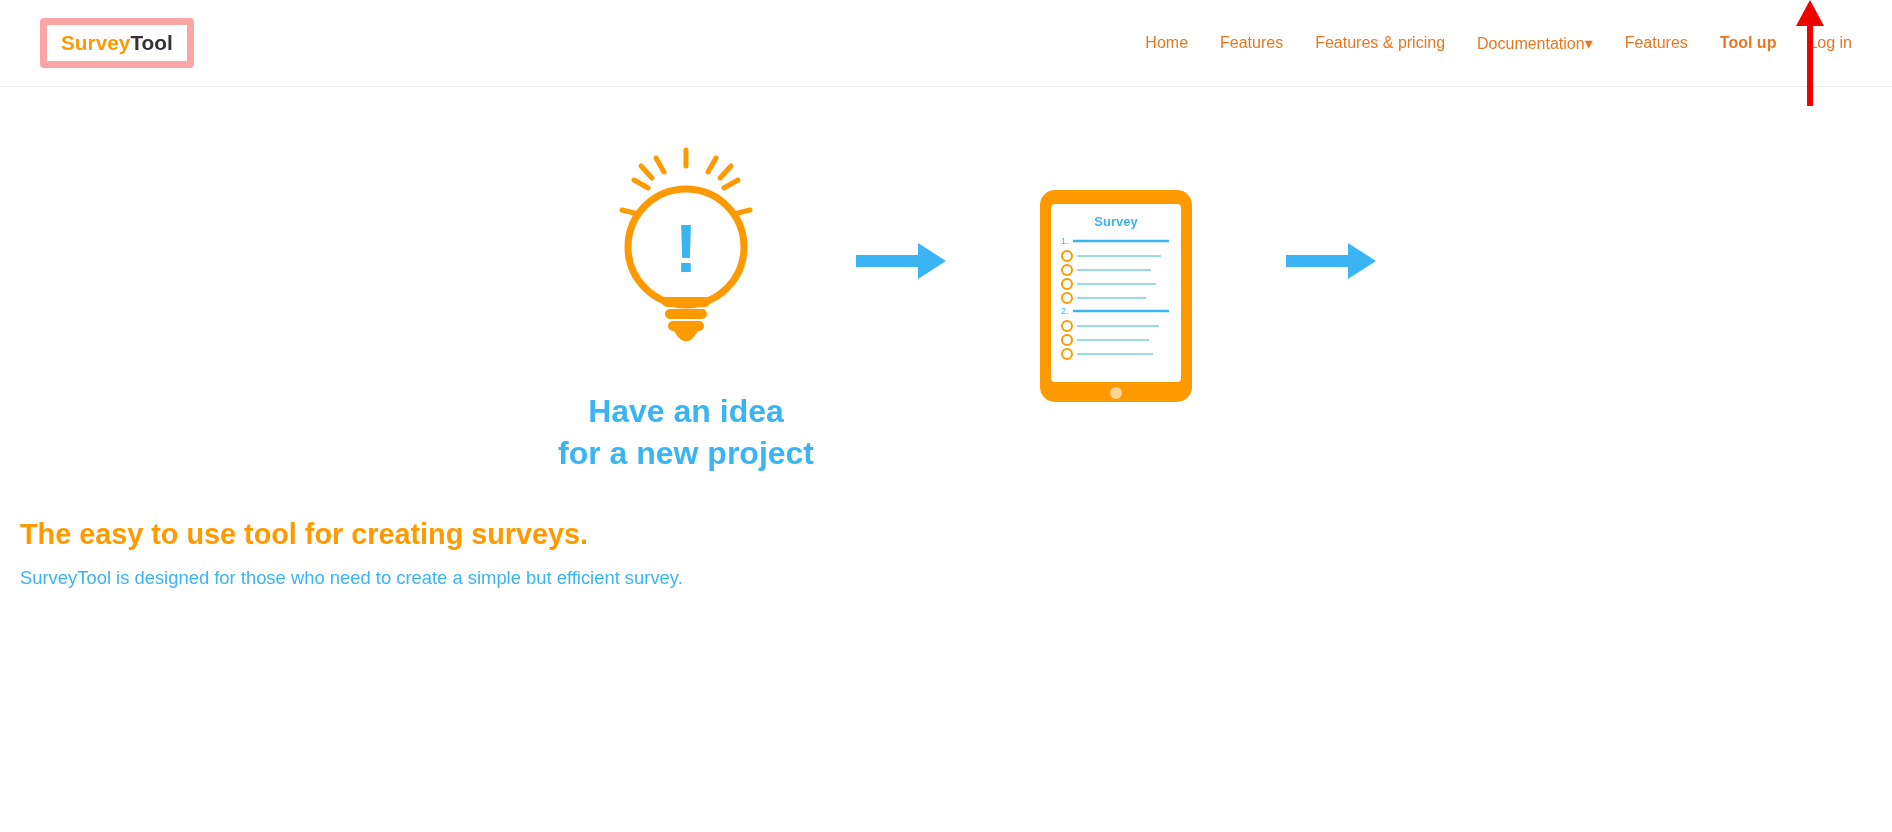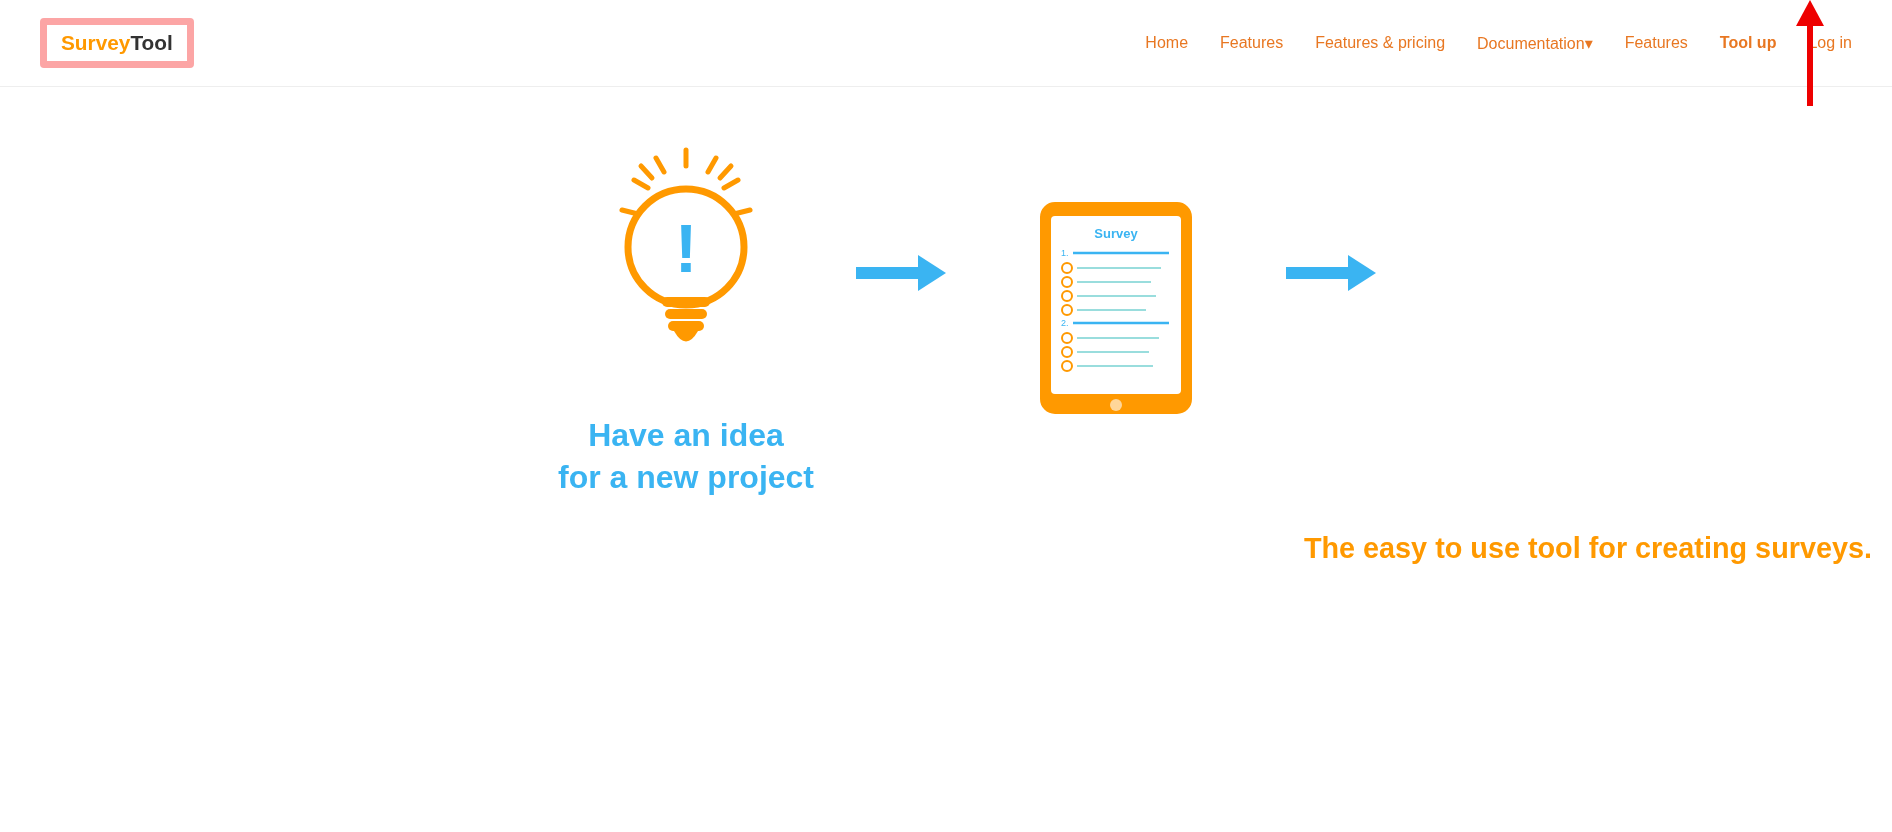--- a/index.html
+++ b/index.html
@@ -77,21 +77,21 @@
       flex-direction: column;
       align-items: center;
       width: 340px;
     }
     .step-icon { height: 260px; display: flex; align-items: center; justify-content: center; }
     .step-label {
       color: #3ab4f2;
       font-size: 2rem;
       font-weight: 600;
       text-align: center;
-      margin-top: 28px;
+      margin-top: 4px;
       line-height: 1.3;
     }
 
     
     .step-arrow {
       display: flex;
       align-items: center;
       justify-content: center;
       padding-bottom: 80px;
       flex-shrink: 0;
@@ -128,22 +128,22 @@
     .lightbulb-svg { width: 200px; height: 230px; }
 
     
     .tablet-svg { width: 170px; height: 230px; }
 
     
     .piechart-svg { width: 220px; height: 220px; }
 
     
     .tagline-section {
-      text-align: right;
-      margin-top: 34px;
+      text-align: left;
+      margin-top: 44px;
       padding-bottom: 30px;
     }
     .tagline-main {
       color: #f90;
       font-size: 1.8rem;
       font-weight: 700;
       margin-bottom: 16px;
     }
     .tagline-sub {
       color: #3ab4f2;
@@ -261,14 +261,15 @@
 
     <div class="step-arrow">
       <div class="blue-arrow"></div>
     </div>
 
 
   </div>
 
   <div class="tagline-section">
     <div class="tagline-main">The easy to use tool for creating surveys.</div>
+    <div class="tagline-sub">SurveyTool is designed for those who need to create a simple but efficient survey.</div>
   </div>
 </main>
 
 </body></html>

